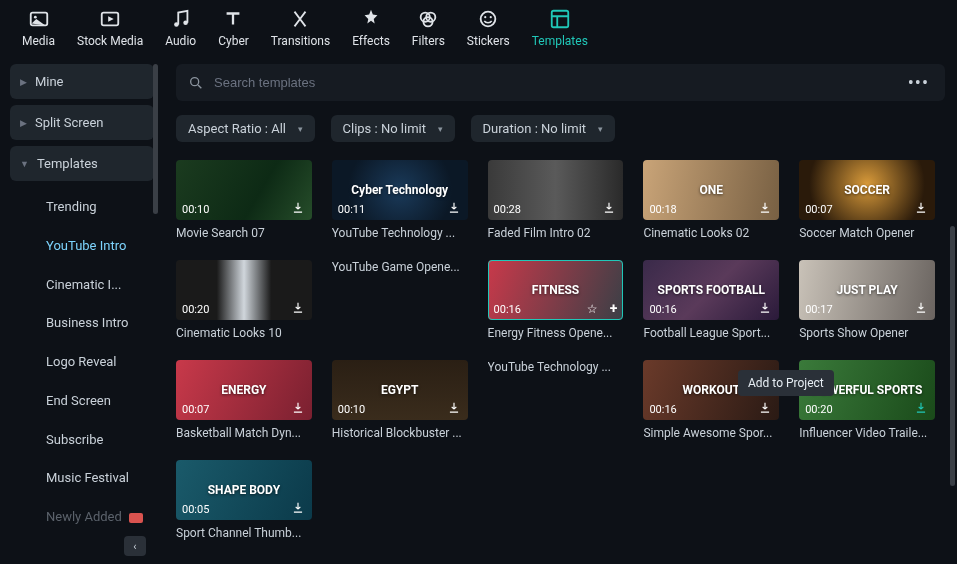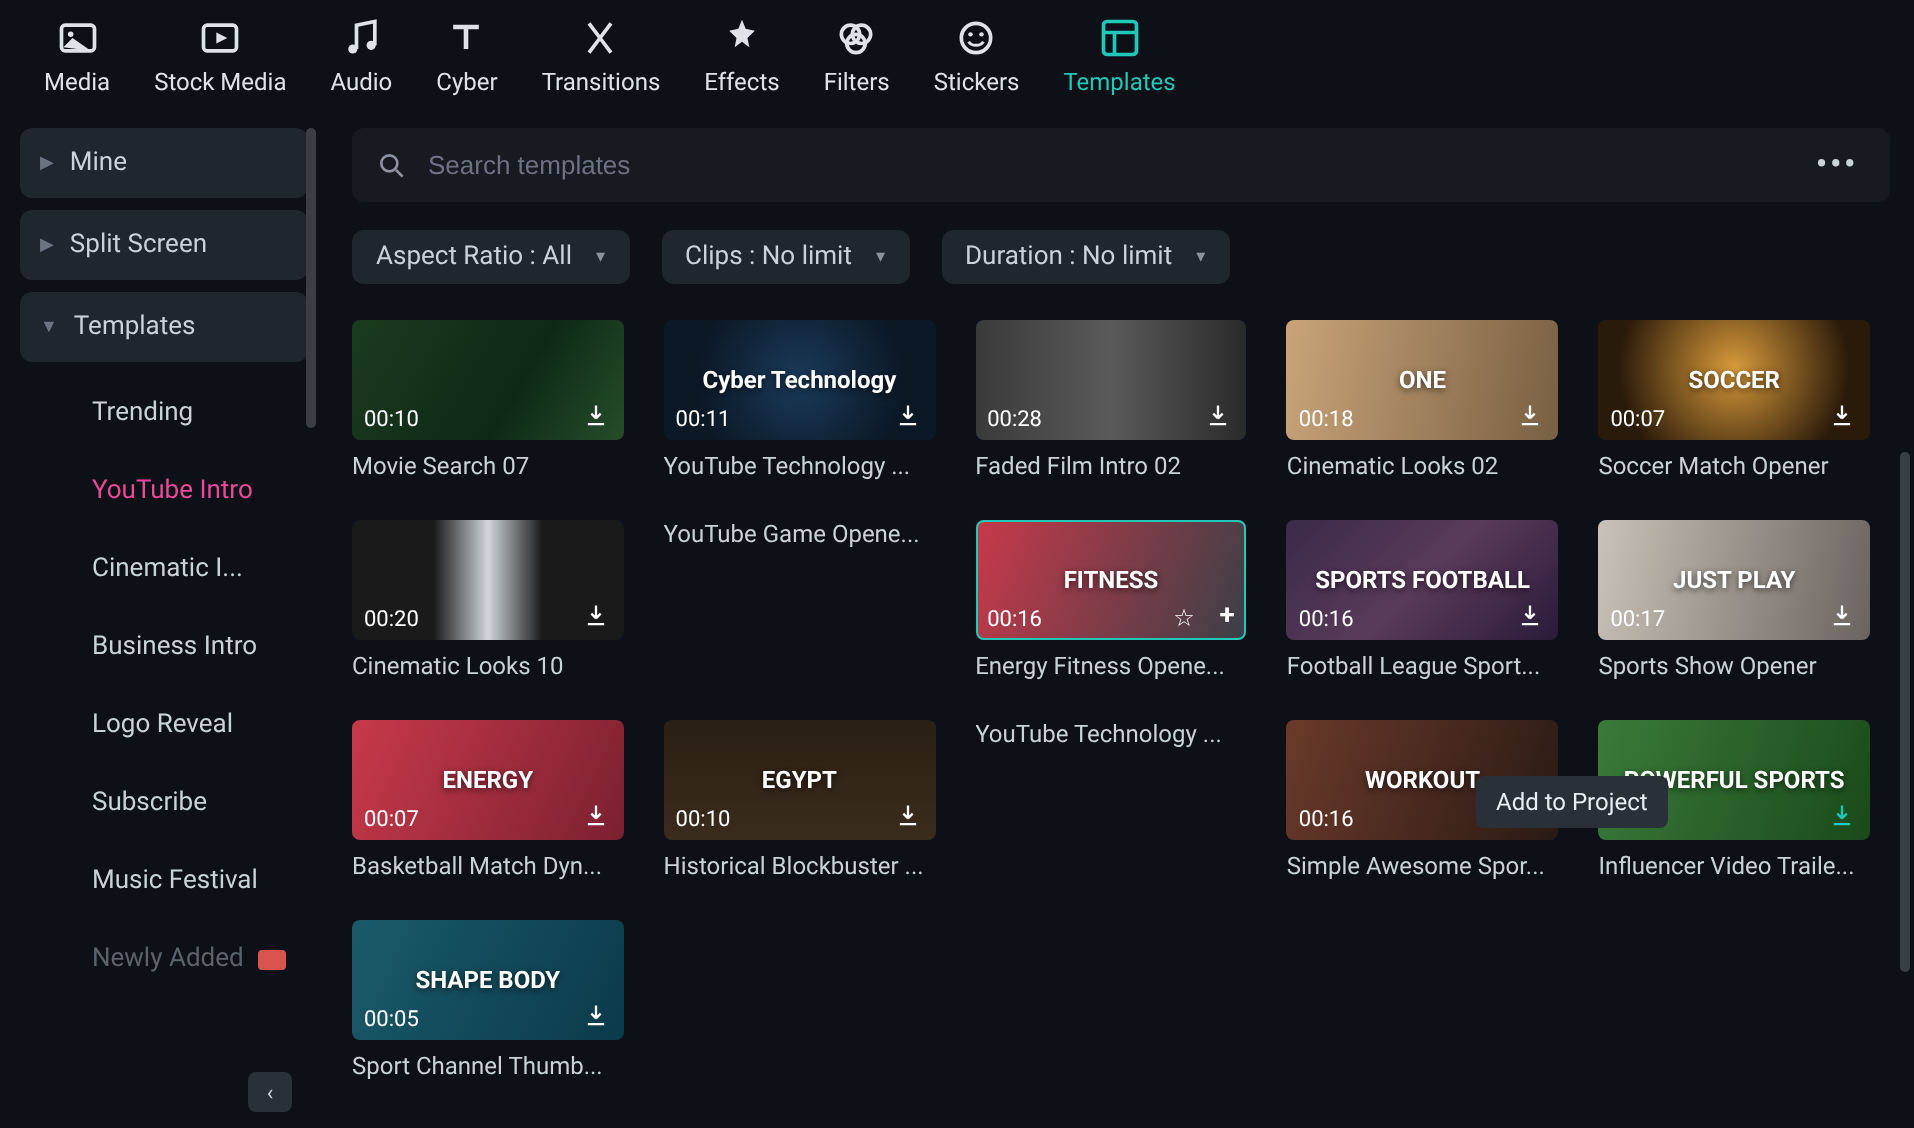--- a/index.html
+++ b/index.html
@@ -63,21 +63,21 @@
 .side-item .caret { font-size: 9px; color: #6b7280; }
 .side-sub {
   padding: 12px 10px 12px 36px;
   font-size: 13px;
   cursor: pointer;
   color: #c9d1d9;
   white-space: nowrap;
   overflow: hidden;
   text-overflow: ellipsis;
 }
-.side-sub.active { color: #ec4899; }
+.side-sub.active { color: #7dd3fc; }
 .side-sub.dim { color: #5b626b; }
 .new-badge {
   display: inline-block;
   width: 14px; height: 10px;
   background: #d9534f;
   border-radius: 2px;
   margin-left: 4px;
   vertical-align: middle;
 }
 .side-bottom {
@@ -319,20 +319,21 @@
     <div class="side-item collapsible">
       <span class="caret">▼</span>
       <span>Templates</span>
     </div>
 
     <div class="side-sub">Trending</div>
     <div class="side-sub active">YouTube Intro</div>
     <div class="side-sub">Cinematic I...</div>
     <div class="side-sub">Business Intro</div>
     <div class="side-sub">Logo Reveal</div>
+    <div class="side-sub">End Screen</div>
     <div class="side-sub">Subscribe</div>
     <div class="side-sub">Music Festival</div>
     <div class="side-sub dim">
       <span>Newly Added</span>
       <span class="new-badge"></span>
     </div>
 
     <div class="side-bottom">
       <div class="collapse-btn">
         <span>‹</span>
@@ -536,15 +537,15 @@
             <div class="dl-icon">
               <svg viewBox="0 0 24 24">
                 <path d="M12 3v11m0 0l-4-4m4 4l4-4M5 19h14" fill="none" stroke="#fff" stroke-width="2"></path>
               </svg>
             </div>
           </div>
           <div class="card-title">Sport Channel Thumb...</div>
         </div>
       </div>
 
-    <div class="tooltip" id="tooltip" style="left: 580px; top: 332px;">Add to Project</div>
+    <div class="tooltip" id="tooltip" style="left: 580px; top: 314px;">Add to Project</div>
   </div>
 </div>
 
 </body></html>

